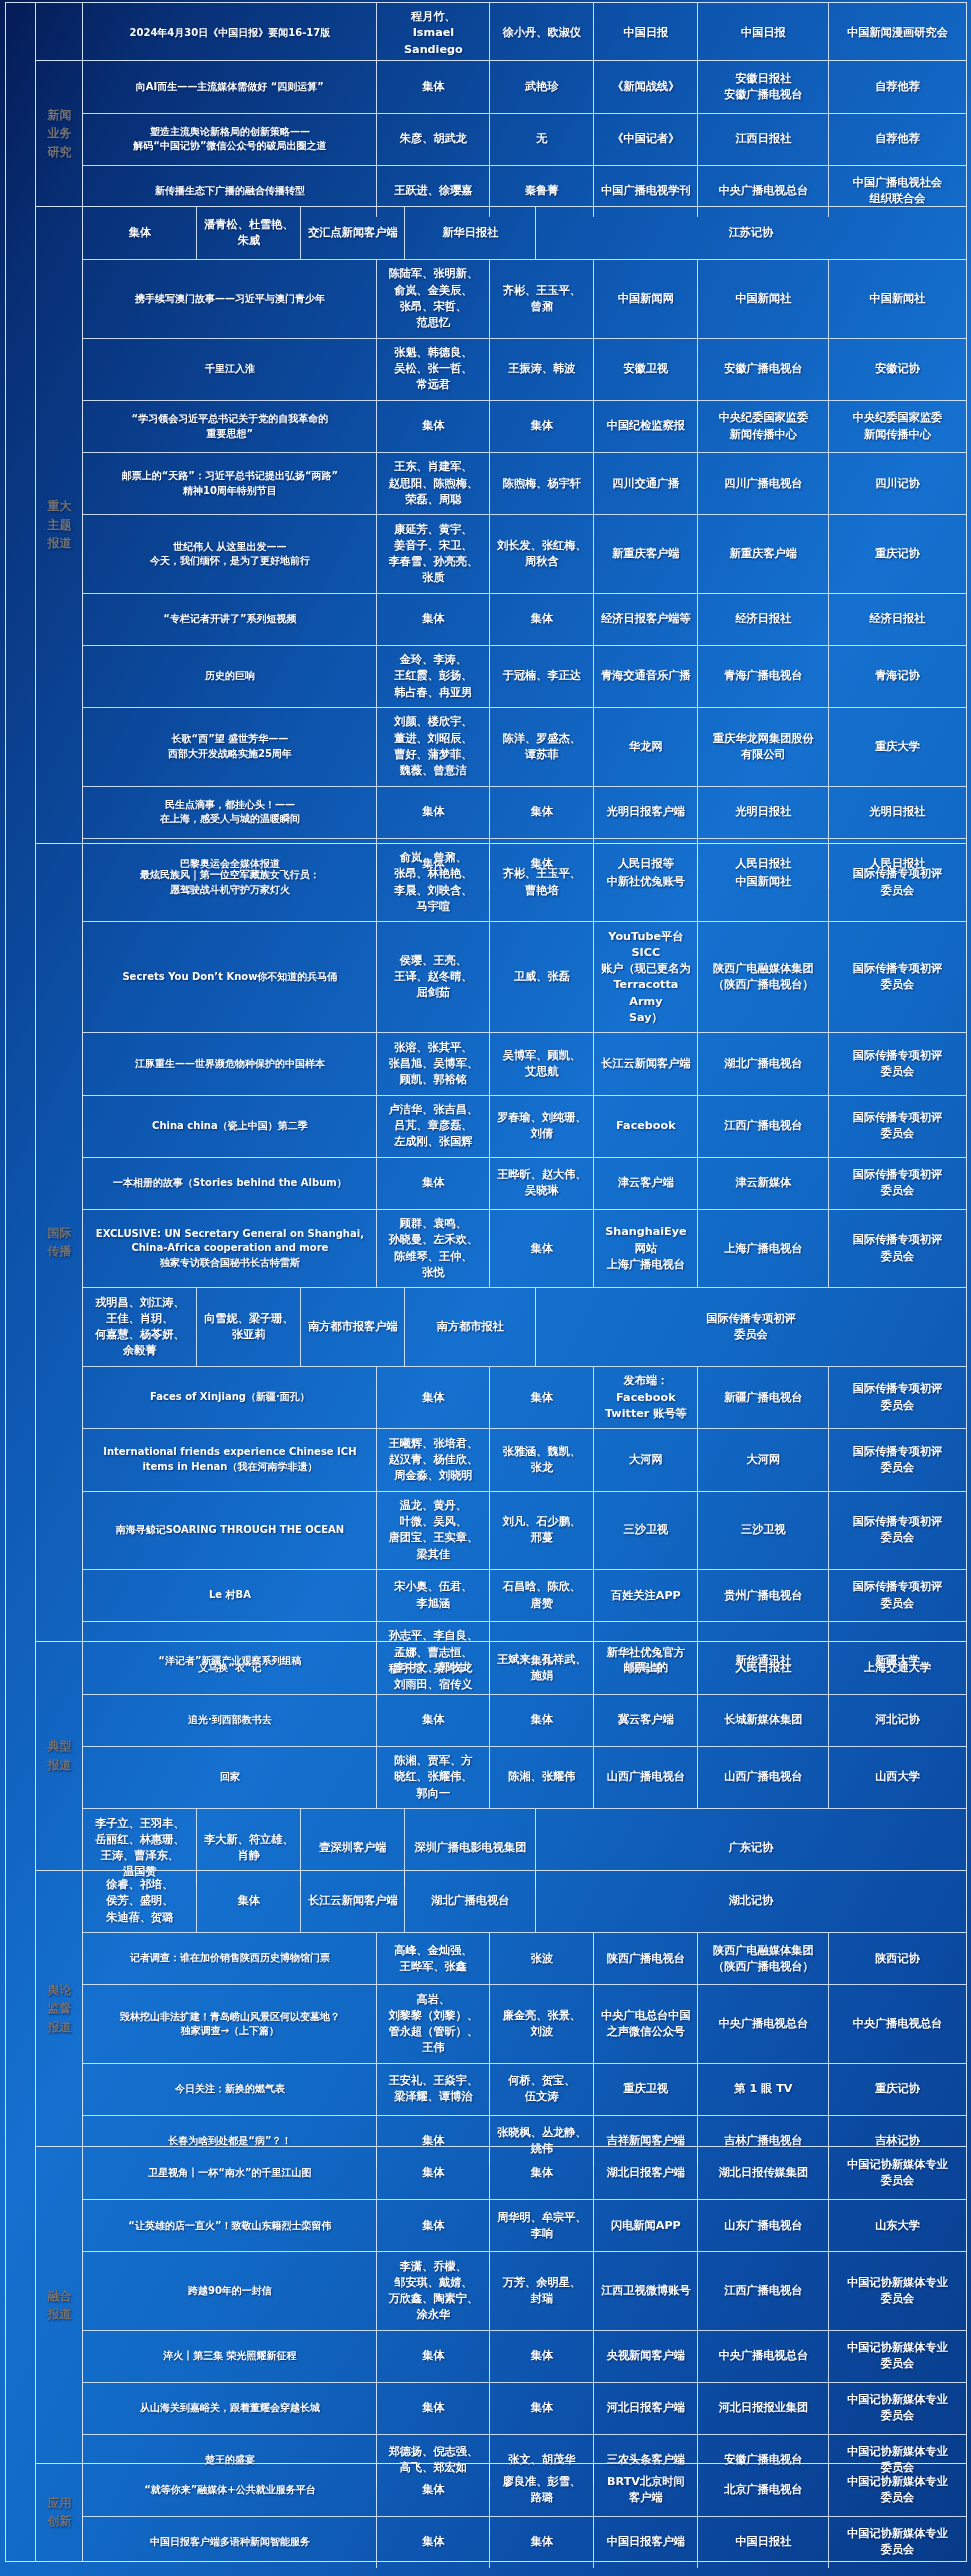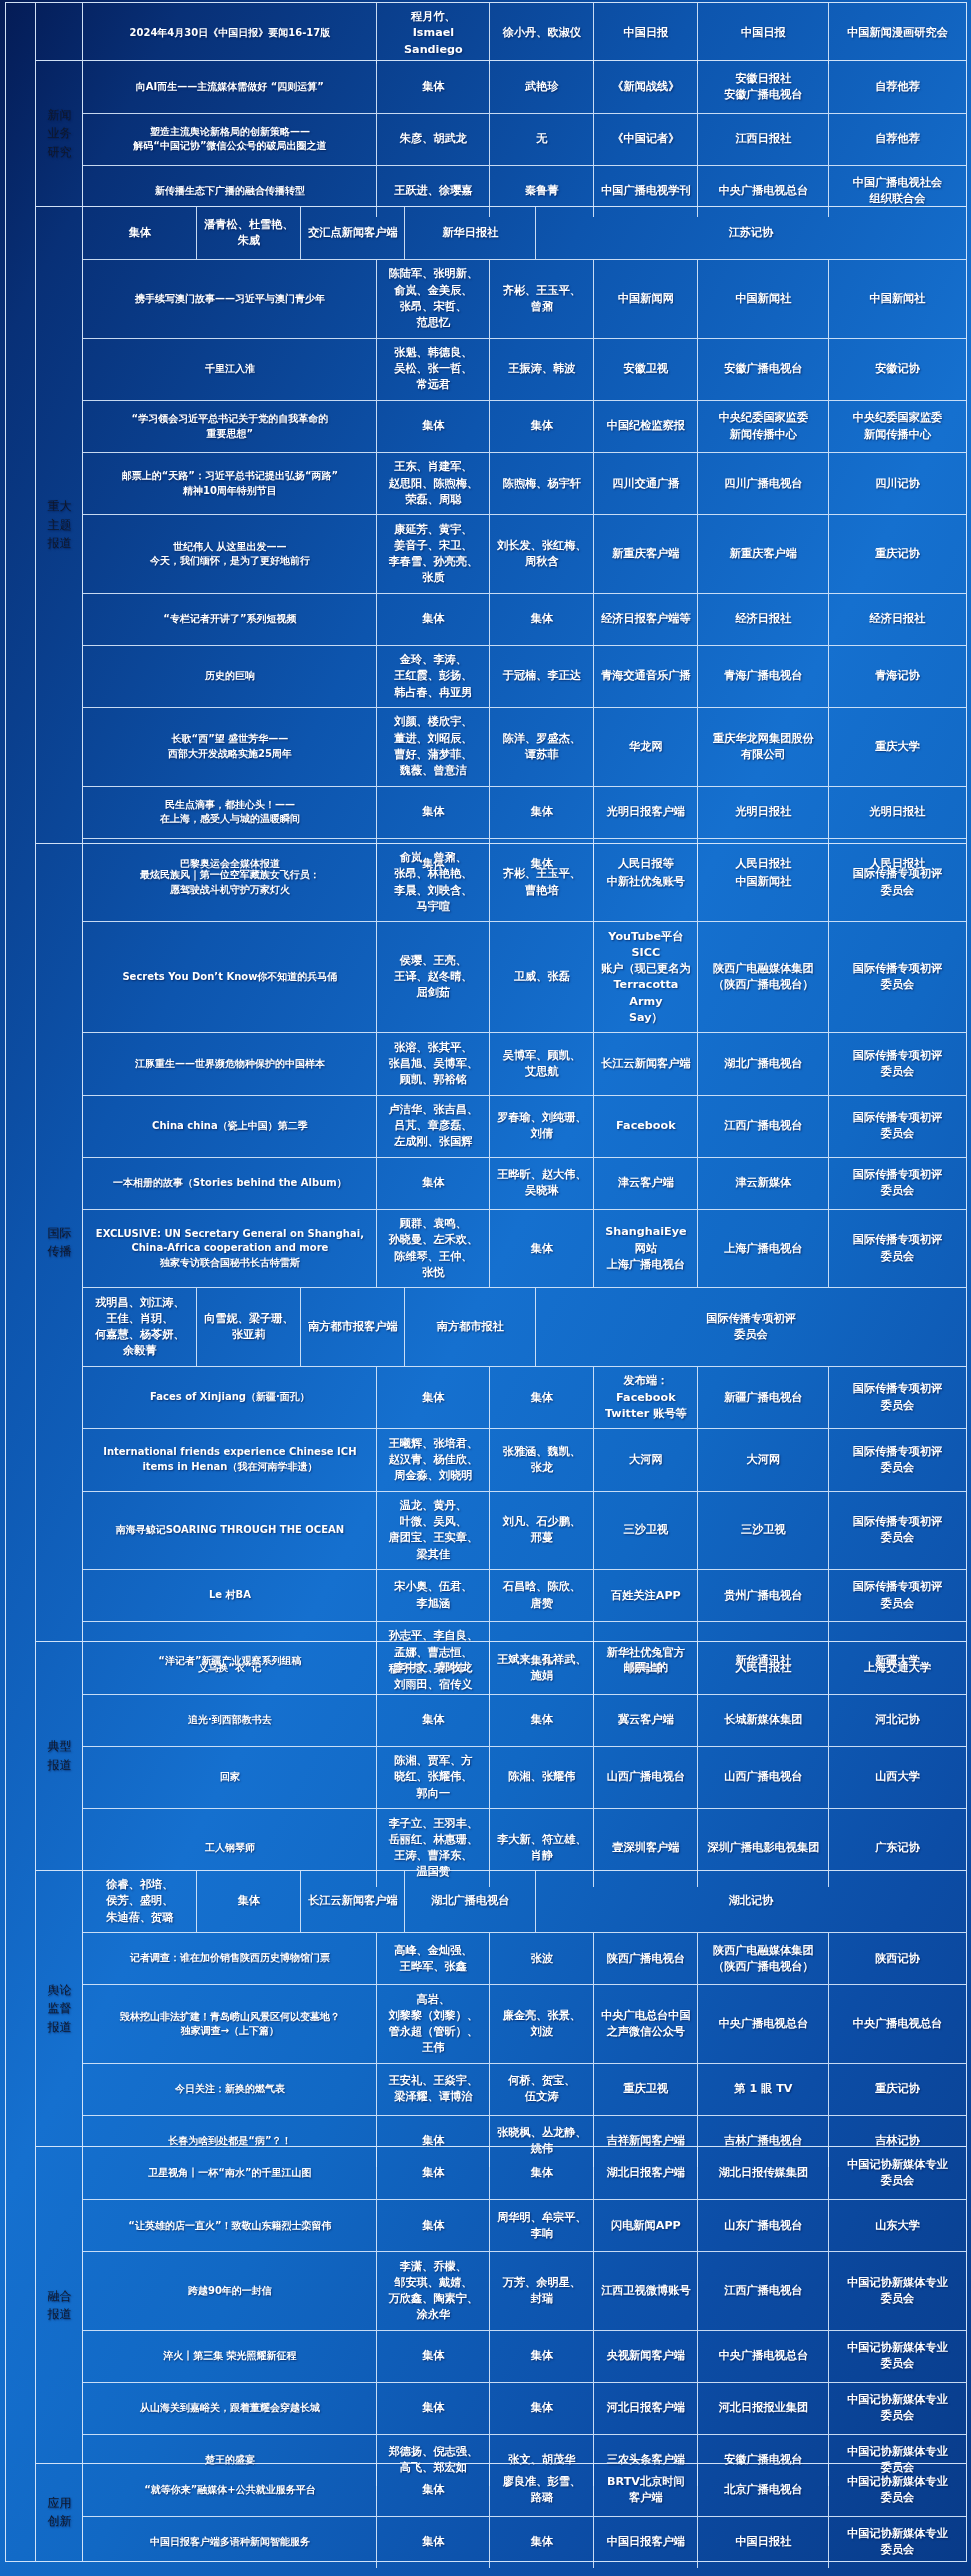--- a/index.html
+++ b/index.html
@@ -14,21 +14,21 @@
     display:flex;box-sizing:border-box;
   }
   .spine{width:29px;border-right:1.8px solid rgba(219,234,252,.95);flex:none;}
   .main{flex:1;display:flex;flex-direction:column;min-width:0;}
   .section{display:flex;min-height:0;box-sizing:border-box;}
   .section + .section{border-top:1.8px solid rgba(219,234,252,.95);}
   .category-cell{
     width:47px;flex:none;border-right:1.8px solid rgba(219,234,252,.95);
     display:flex;align-items:center;justify-content:center;text-align:center;
     padding:3.6px 10px;box-sizing:border-box;word-break:break-all;
-    color:#0f172a;font-size:12px;font-weight:400;line-height:1.55;
+    color:#737373;font-size:12px;font-weight:700;line-height:1.55;
     text-shadow:0.9px 0.9px 1.8px rgba(2,20,70,.65);
   }
   .rows{flex:1;display:flex;flex-direction:column;min-width:0;}
   .row{display:flex;flex:1 0 auto;min-height:52px;box-sizing:border-box;}
   .row + .row{border-top:1.8px solid rgba(219,234,252,.9);}
   .cell{
     display:flex;align-items:center;justify-content:center;text-align:center;
     padding:6.3px 5.4px;box-sizing:border-box;min-width:0;
     color:#fff;font-size:11.2px;font-weight:600;line-height:1.45;
     white-space:pre-line;word-break:break-word;
@@ -391,21 +391,20 @@
             <div class="cell title">回家</div>
             <div class="cell authors">陈湘、贾军、方
 晓红、张耀伟、
 郭向一</div>
             <div class="cell editors">陈湘、张耀伟</div>
             <div class="cell platform">山西广播电视台</div>
             <div class="cell publisher">山西广播电视台</div>
             <div class="cell recommender">山西大学</div>
           </div>
           <div class="row">
-            <div class="cell title">工人钢琴师</div>
             <div class="cell authors">李子立、王羽丰、
 岳丽红、林惠珊、
 王涛、曹泽东、
 温国赞</div>
             <div class="cell editors">李大新、符立雄、
 肖静</div>
             <div class="cell platform">壹深圳客户端</div>
             <div class="cell publisher">深圳广播电影电视集团</div>
             <div class="cell recommender">广东记协</div>
           </div>

